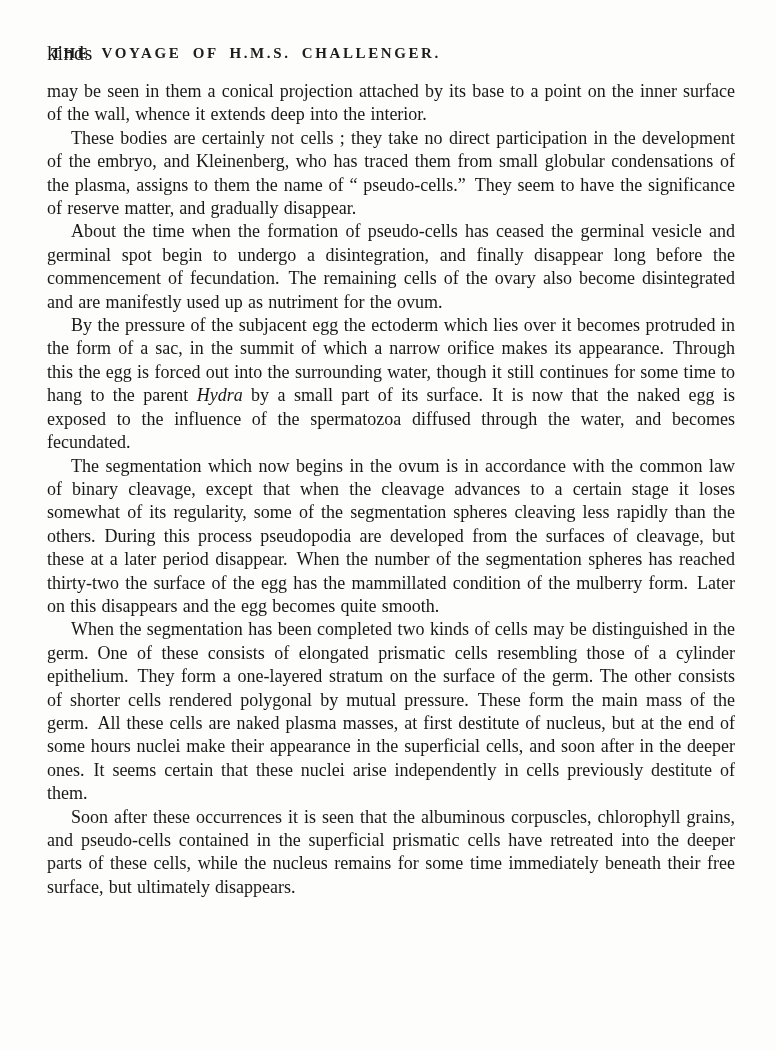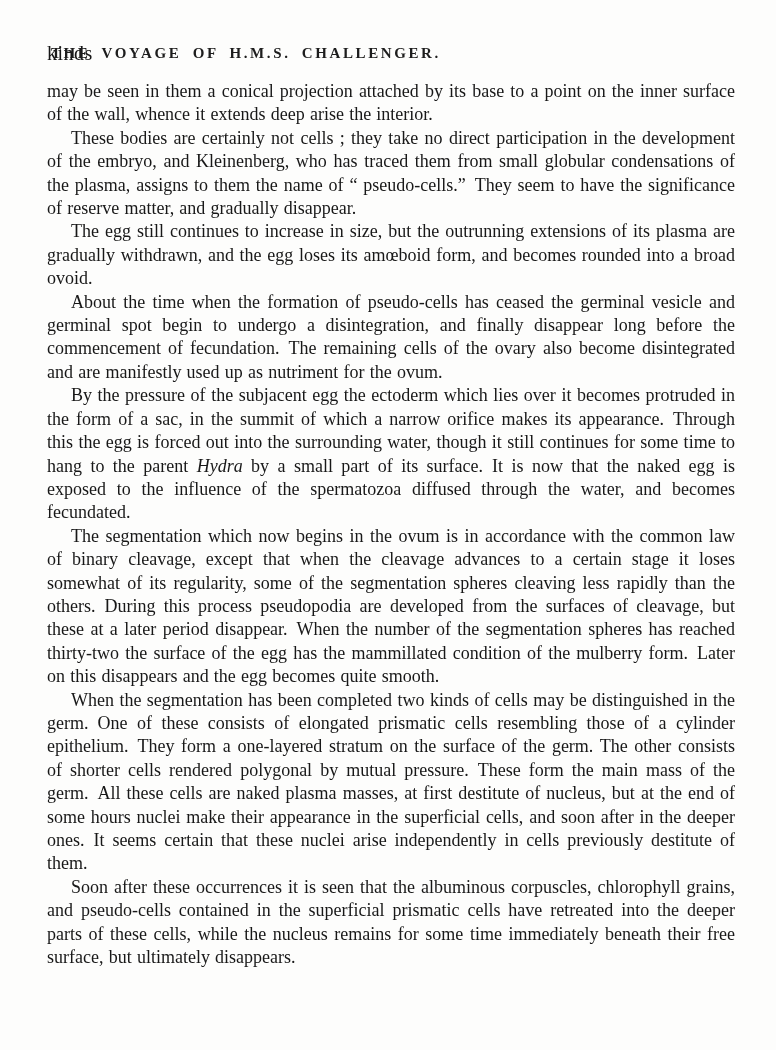--- a/index.html
+++ b/index.html
@@ -74,22 +74,21 @@
 </style>
 </head>
 <body>
 
 <div class="page">
   <div class="page-header">
     <span class="folio">kinds</span>
     <span class="running-title">THE VOYAGE OF H.M.S. CHALLENGER.</span>
   </div>
   <div class="body-text">
-      <p class="noindent"><span>may be seen in them a conical projection attached by its base to a point on the inner surface of the wall, whence it extends deep arise the interior.</span></p>
+      <p class="noindent"><span>may be seen in them a conical projection attached by its base to a point on the inner surface of the wall, whence it extends deep into the interior.</span></p>
       <p><span>These bodies are certainly not cells ; they take no direct participation in the development of the embryo, and Kleinenberg, who has traced them from small globular condensations of the plasma, assigns to them the name of “ pseudo-cells.” They seem to have the significance of reserve matter, and gradually disappear.</span></p>
-      <p><span>The egg still continues to increase in size, but the outrunning extensions of its plasma are gradually withdrawn, and the egg loses its amœboid form, and becomes rounded into a broad ovoid.</span></p>
       <p><span>About the time when the formation of pseudo-cells has ceased the germinal vesicle and germinal spot begin to undergo a disintegration, and finally disappear long before the commencement of fecundation. The remaining cells of the ovary also become disintegrated and are manifestly used up as nutriment for the ovum.</span></p>
       <p><span>By the pressure of the subjacent egg the ectoderm which lies over it becomes protruded in the form of a sac, in the summit of which a narrow orifice makes its appearance. Through this the egg is forced out into the surrounding water, though it still continues for some time to hang to the parent </span><i>Hydra</i><span> by a small part of its surface. It is now that the naked egg is exposed to the influence of the spermatozoa diffused through the water, and becomes fecundated.</span></p>
       <p><span>The segmentation which now begins in the ovum is in accordance with the common law of binary cleavage, except that when the cleavage advances to a certain stage it loses somewhat of its regularity, some of the segmentation spheres cleaving less rapidly than the others. During this process pseudopodia are developed from the surfaces of cleavage, but these at a later period disappear. When the number of the segmentation spheres has reached thirty-two the surface of the egg has the mammillated condition of the mulberry form. Later on this disappears and the egg becomes quite smooth.</span></p>
       <p><span>When the segmentation has been completed two kinds of cells may be distinguished in the germ. One of these consists of elongated prismatic cells resembling those of a cylinder epithelium. They form a one-layered stratum on the surface of the germ. The other consists of shorter cells rendered polygonal by mutual pressure. These form the main mass of the germ. All these cells are naked plasma masses, at first destitute of nucleus, but at the end of some hours nuclei make their appearance in the superficial cells, and soon after in the deeper ones. It seems certain that these nuclei arise independently in cells previously destitute of them.</span></p>
       <p><span>Soon after these occurrences it is seen that the albuminous corpuscles, chlorophyll grains, and pseudo-cells contained in the superficial prismatic cells have retreated into the deeper parts of these cells, while the nucleus remains for some time immediately beneath their free surface, but ultimately disappears.</span></p>
     </div>
 </div>
 
 </body></html>

